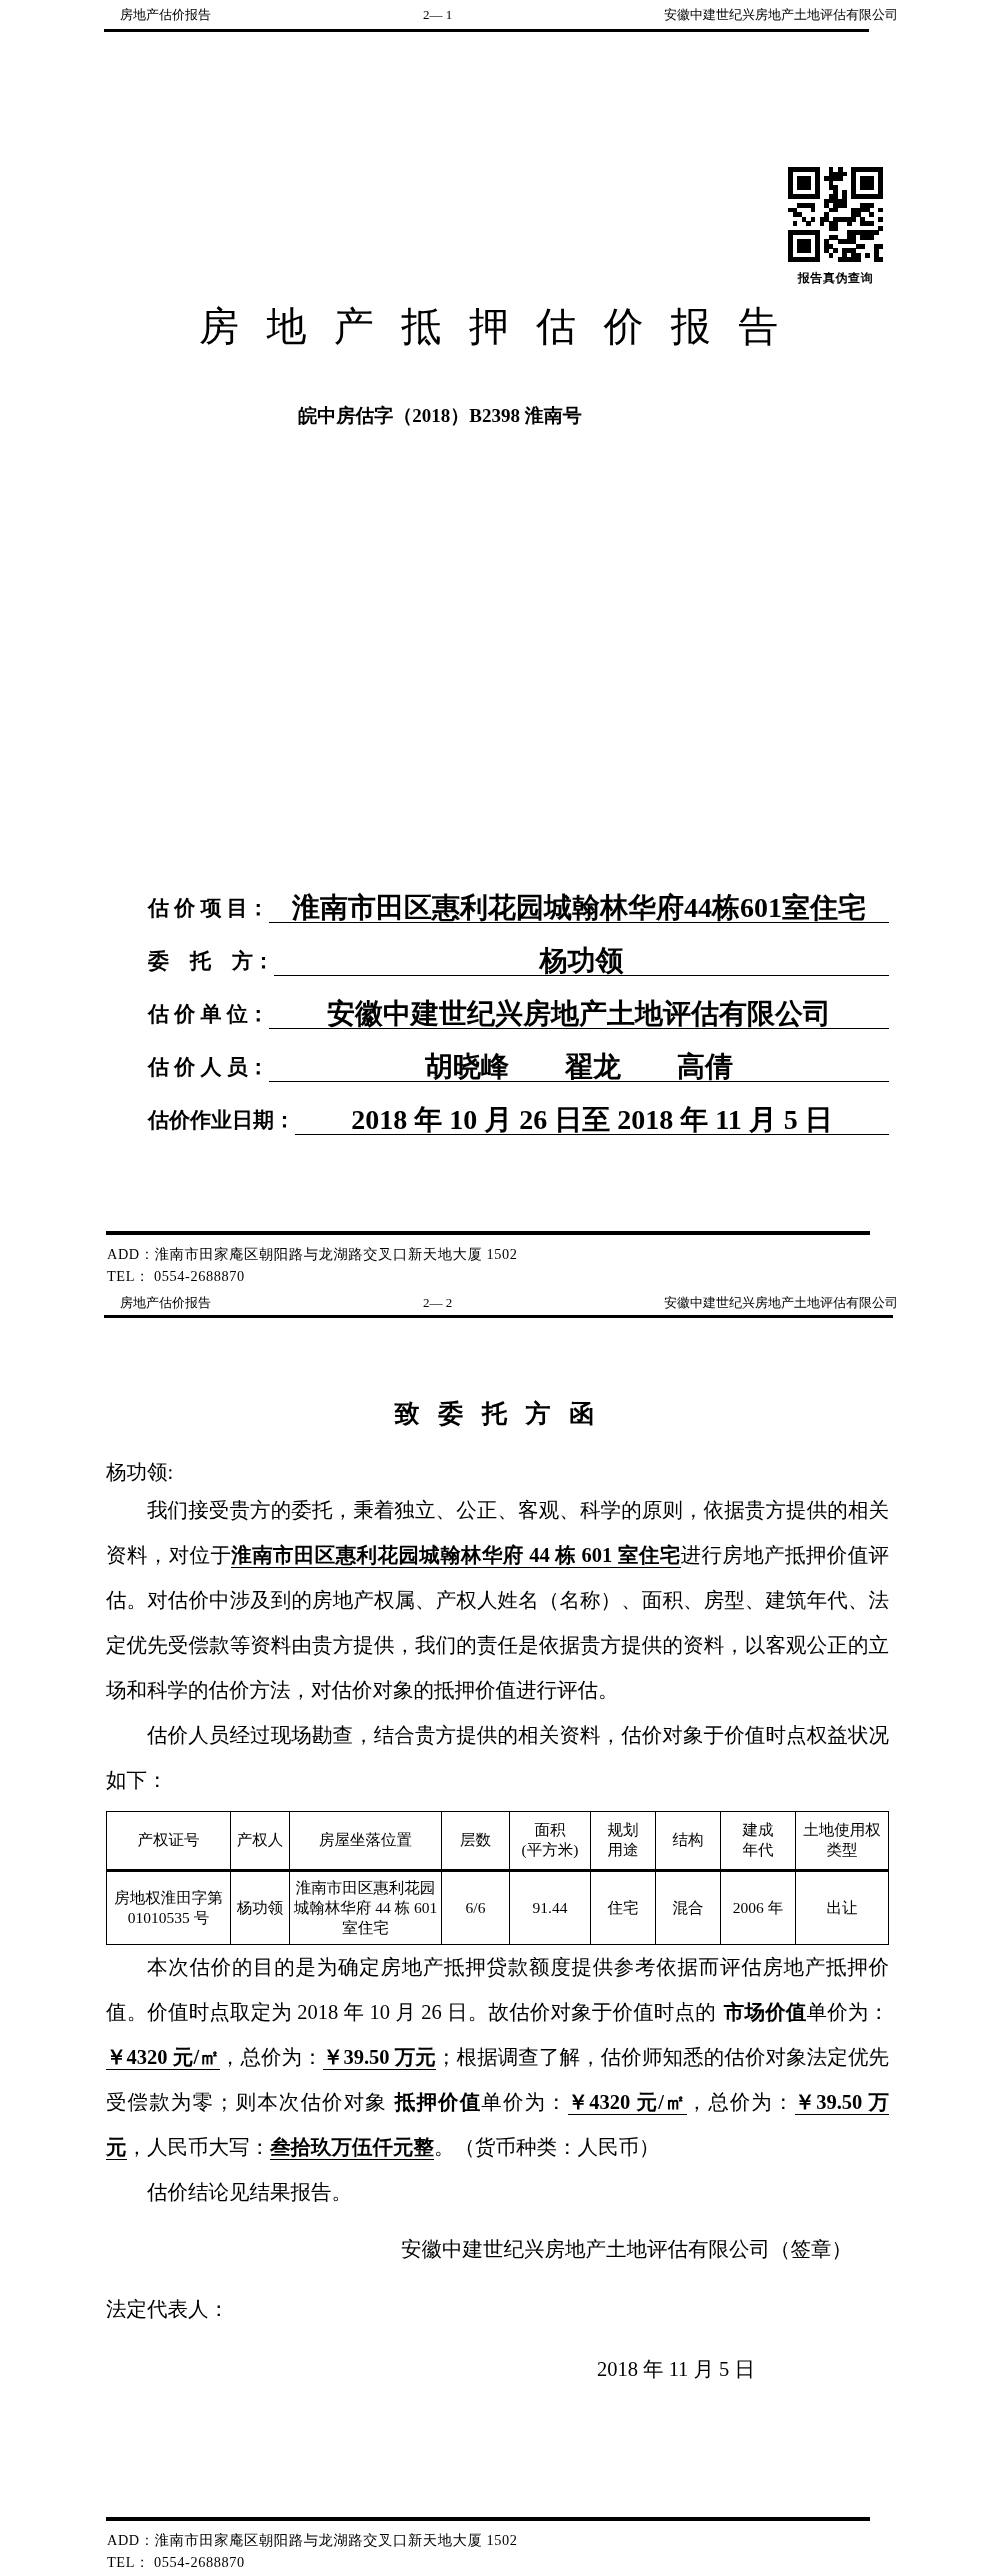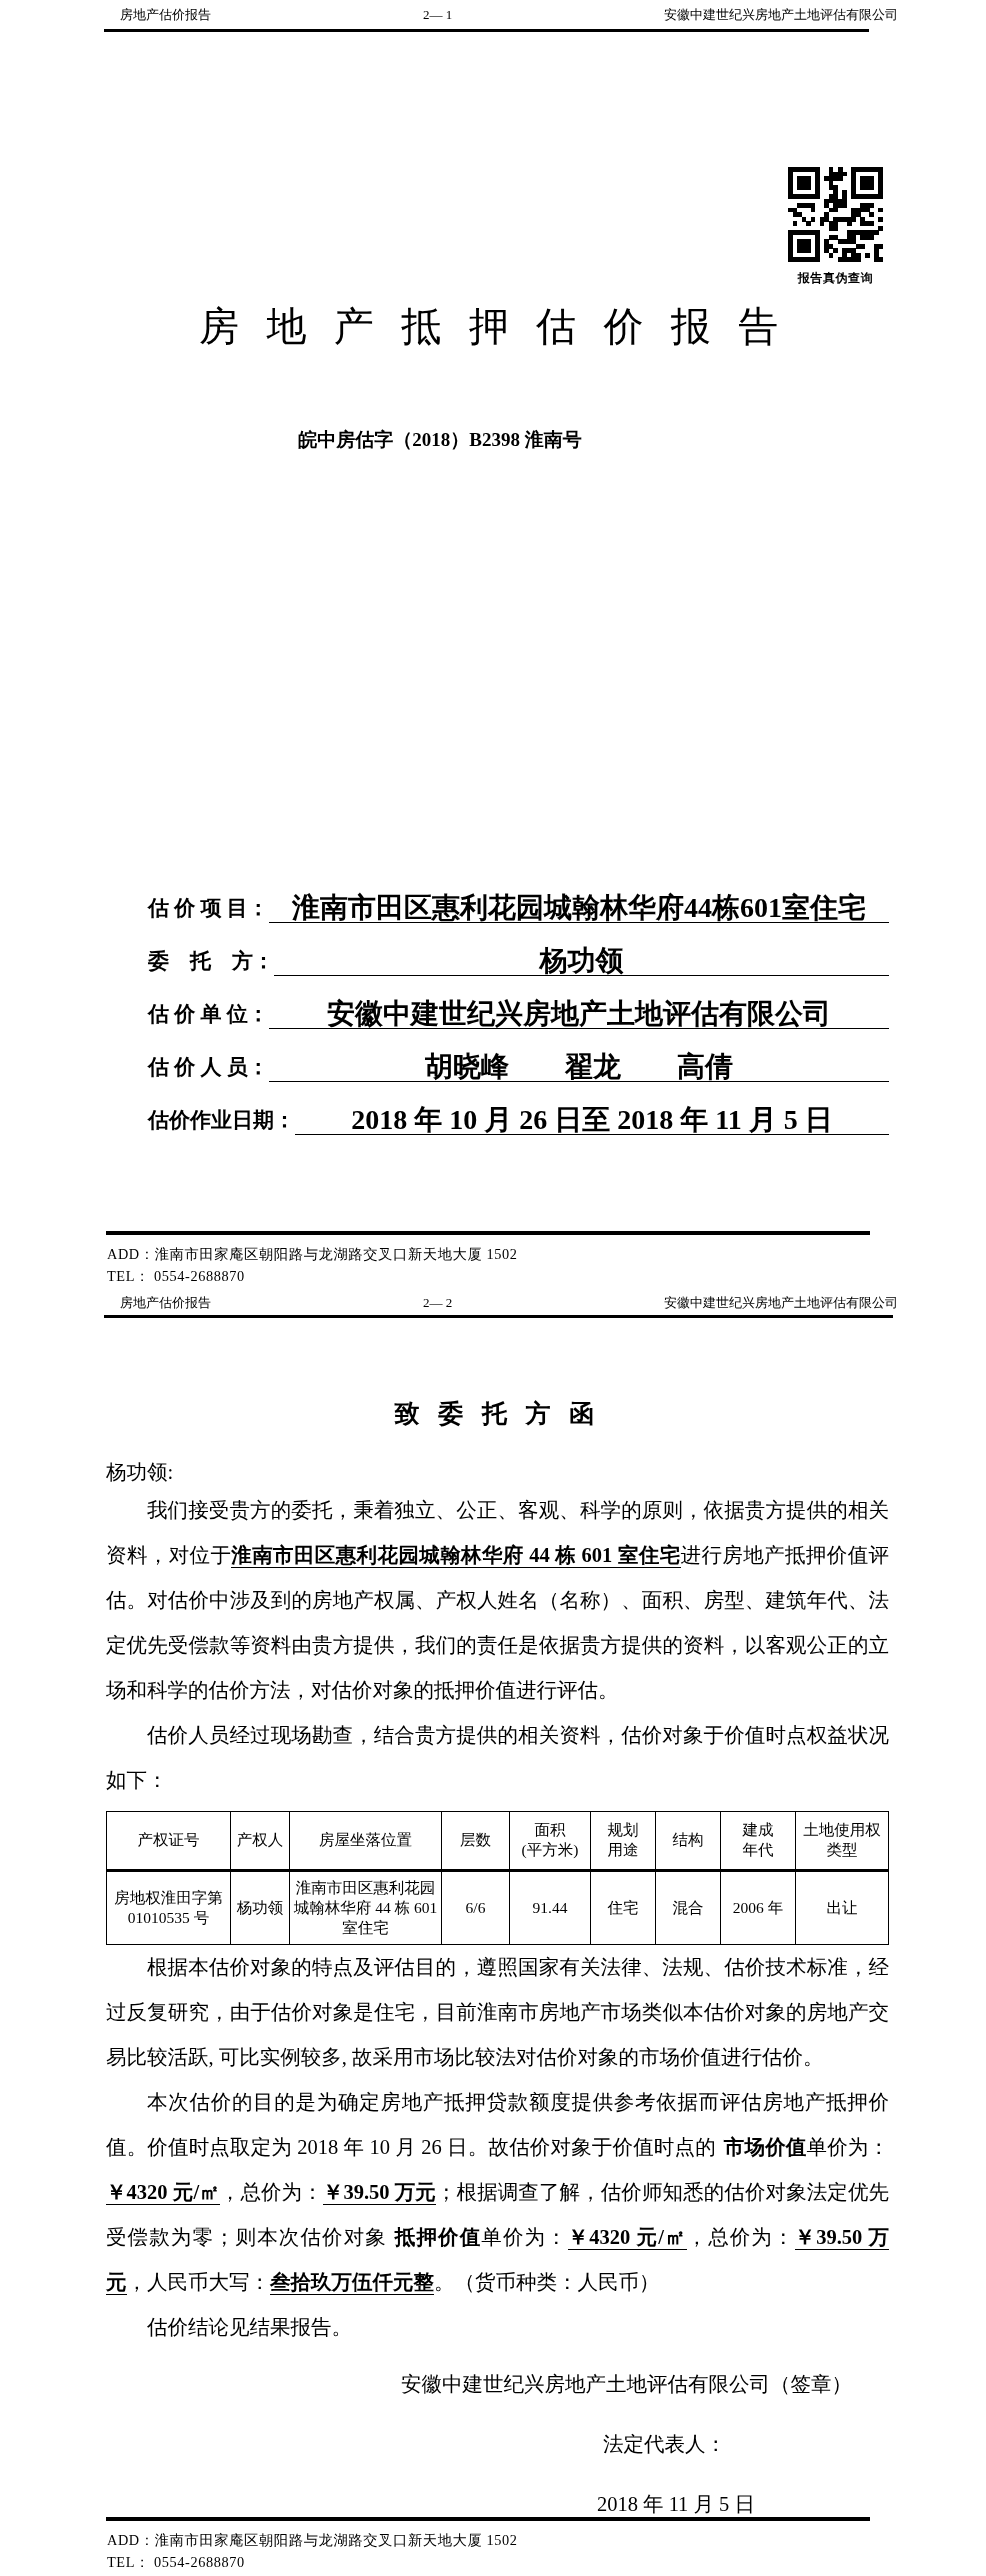--- a/index.html
+++ b/index.html
@@ -9,21 +9,21 @@
     overflow:hidden;
   }
   .abs{position:absolute;}
   
   .run-header{left:120px;width:778px;display:flex;justify-content:space-between;align-items:baseline;font-size:13px;}
   .hrule{background:#000;}
   
   .qr-caption{font-size:12px;font-weight:bold;text-align:center;margin-top:6.2px;letter-spacing:0.6px;}
   
   .report-title{left:0;width:986px;text-align:center;font-size:40px;font-weight:normal;letter-spacing:8.7px;white-space:nowrap;}
-  .report-number{left:0;width:880px;text-align:center;font-size:19px;font-weight:bold;margin-top:24px;}
+  .report-number{left:0;width:880px;text-align:center;font-size:19px;font-weight:bold;}
   
   .fields{left:148px;width:741px;}
   .field-row{display:flex;align-items:flex-end;margin-bottom:23px;}
   .field-label{font-size:21px;font-weight:bold;line-height:29px;white-space:pre;flex:0 0 auto;}
   .field-value{flex:1 1 auto;border-bottom:1.9px solid #000;text-align:center;font-size:28px;font-weight:bold;line-height:29px;white-space:pre;min-height:29px;}
   
   .footer-text{font-size:14.3px;line-height:22.4px;letter-spacing:0.6px;}
   
   .page2{left:106px;width:783px;font-size:20.5px;line-height:45px;text-align:justify;}
   .letter-title{text-align:center;font-size:25px;font-weight:bold;letter-spacing:6.2px;line-height:37px;margin:6.2px 0 0 0;}
@@ -34,21 +34,21 @@
   
   table.appraisal{border-collapse:collapse;table-layout:fixed;width:783px;margin-top:7.5px;line-height:20px;}
   table.appraisal th,table.appraisal td{
     border:1.2px solid #000;text-align:center;vertical-align:middle;
     font-size:15.5px;font-weight:normal;padding:2.5px 1.2px;white-space:pre-line;line-height:20px;
   }
   table.appraisal thead th{height:52px;border-bottom:3.1px solid #000;}
   table.appraisal tbody td{height:67px;border-bottom:1.9px solid #000;}
   
   .sig-company{text-align:right;padding-right:37px;margin-top:18.6px;line-height:32px;text-indent:0;}
-  .sig-rep{text-align:right;padding-right:163px;margin-top:28px;line-height:32px;text-indent:0;}
+  .sig-rep{padding-right:163px;margin-top:28px;line-height:32px;text-indent:0;}
   .sig-date{text-align:right;padding-right:134px;margin-top:28px;line-height:32px;text-indent:0;}
 </style>
 </head>
 <body>
 
 <div class="abs run-header" style="top:6.2px;">
   <span>房地产估价报告</span>
   <span>2— 1</span>
   <span>安徽中建世纪兴房地产土地评估有限公司</span>
 </div>
@@ -270,21 +270,20 @@
         <td>6/6</td>
         <td>91.44</td>
         <td>住宅</td>
         <td>混合</td>
         <td>2006 年</td>
         <td>出让</td>
       </tr>
     </tbody>
   </table>
 
-  <p class="para">根据本估价对象的特点及评估目的，遵照国家有关法律、法规、估价技术标准，经过反复研究，由于估价对象是住宅，目前淮南市房地产市场类似本估价对象的房地产交易比较活跃, 可比实例较多, 故采用市场比较法对估价对象的市场价值进行估价。</p>
   <p class="para"><span>本次估价的目的是为确定房地产抵押贷款额度提供参考依据而评估房地产抵押价值。价值时点取定为 2018 年 10 月 26 日。故估价对象于价值时点的</span><span class="seg-b">市场价值</span><span>单价为：</span><span class="seg-bu">￥4320 元/㎡</span><span>，总价为：</span><span class="seg-bu">￥39.50 万元</span><span>；根据调查了解，估价师知悉的估价对象法定优先受偿款为零；则本次估价对象</span><span class="seg-b">抵押价值</span><span>单价为：</span><span class="seg-bu">￥4320 元/㎡</span><span>，总价为：</span><span class="seg-bu">￥39.50 万元</span><span>，人民币大写：</span><span class="seg-bu">叁拾玖万伍仟元整</span><span>。（货币种类：人民币）</span></p>
   <p class="para">估价结论见结果报告。</p>
 
   <div class="para sig-company">安徽中建世纪兴房地产土地评估有限公司（签章）</div>
   <div class="para sig-rep">法定代表人：</div>
   <div class="para sig-date">2018 年 11 月 5 日</div>
 </div>
 
 <div class="abs hrule" style="top:2517px;left:106px;width:764px;height:3.7px;"></div>
 <div class="abs footer-text" style="top:2529px;left:107px;">

